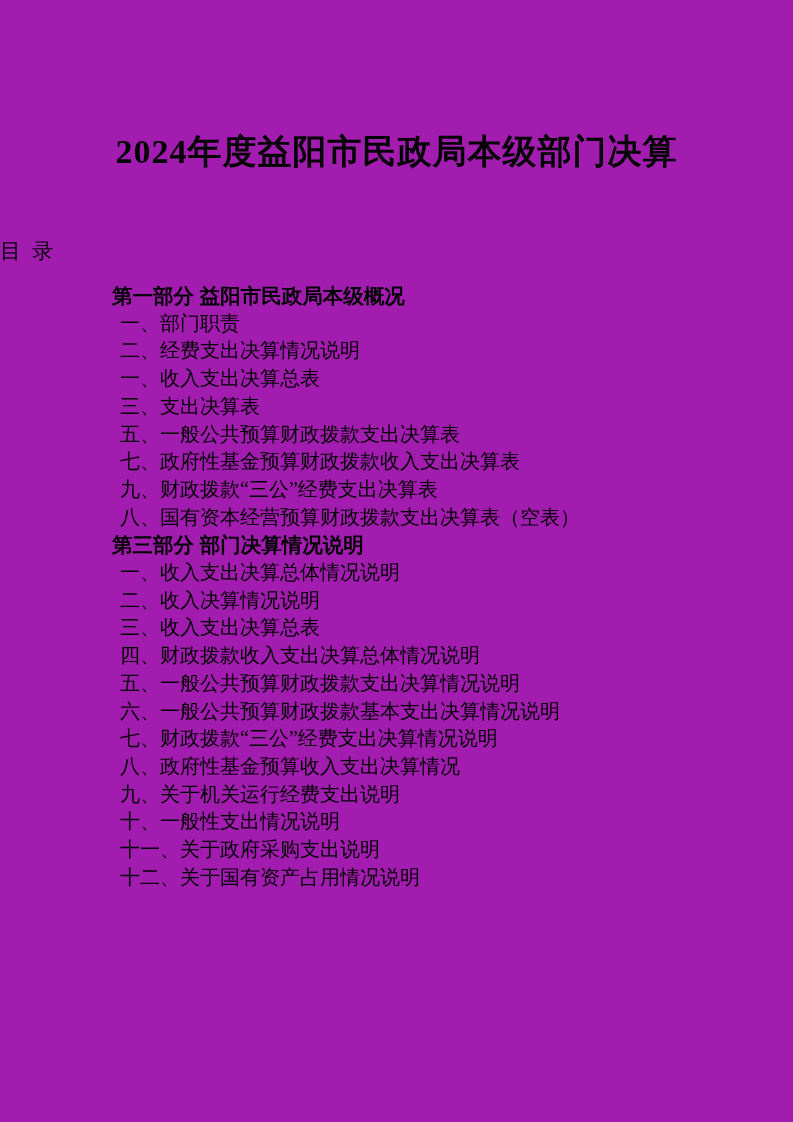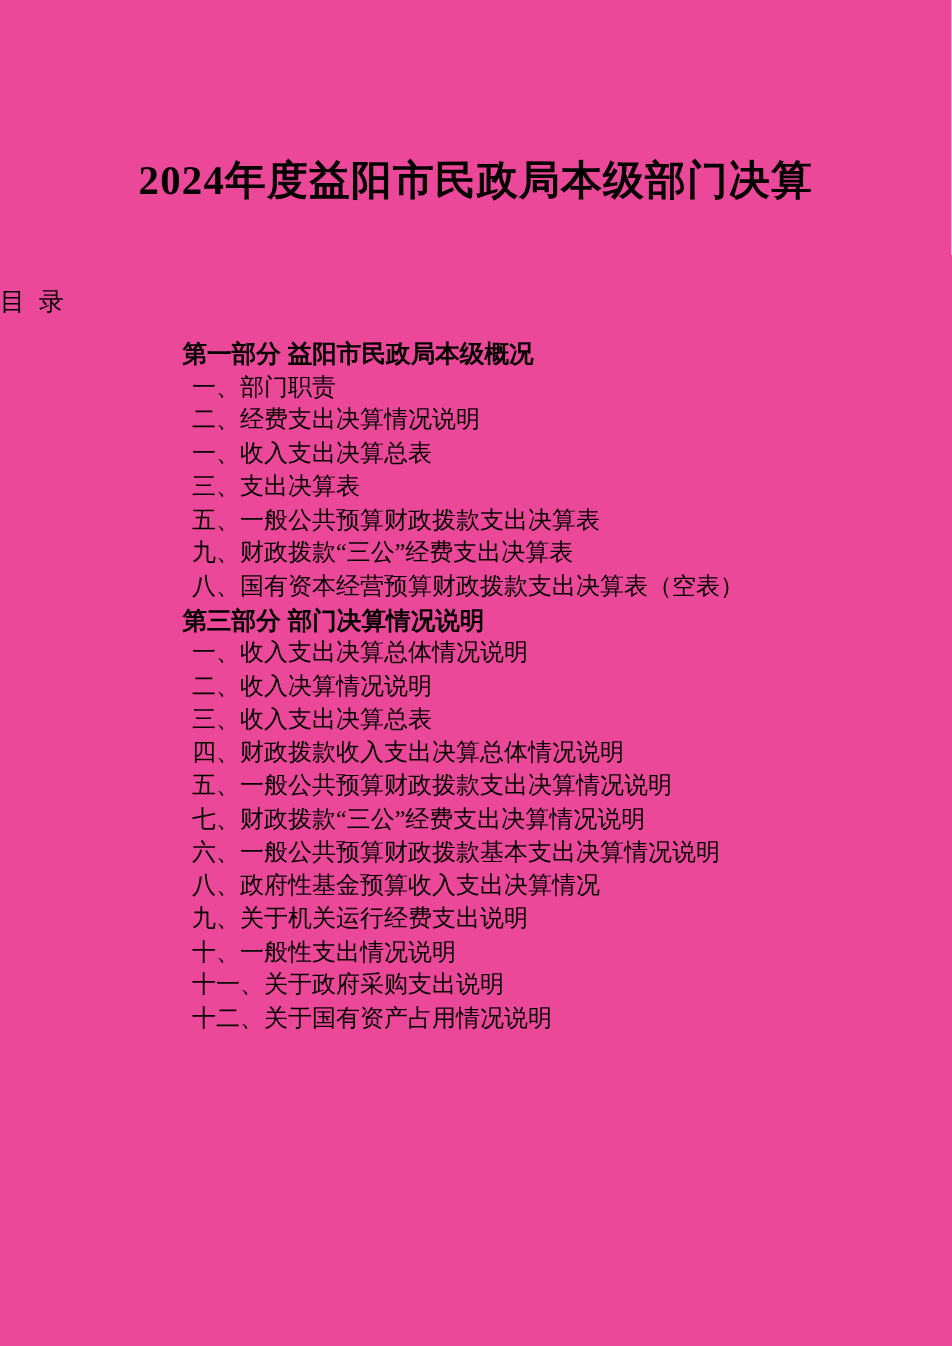--- a/index.html
+++ b/index.html
@@ -4,21 +4,21 @@
 <style>
   html, body {
     margin: 0;
     padding: 0;
     background: #ffffff;
   }
   .page {
     position: relative;
     width: 793px;
     height: 1122px;
-    background: #ec4899;
+    background: #a21caf;
     color: #000000;
     font-family: "Liberation Serif", "DejaVu Serif", serif;
     overflow: hidden;
   }
   .page-title {
     position: absolute;
     top: 131px;
     left: 0;
     right: 0;
     text-align: center;
@@ -43,21 +43,20 @@
   .toc-list {
     position: absolute;
     top: 282px;
     left: 112px;
     right: 36px;
     font-size: 20px;
     line-height: 27.7px;
   }
   .toc-line {
     white-space: nowrap;
-    margin-left: 40px;
   }
   .toc-line.part {
     font-family: "Liberation Sans", "DejaVu Sans", sans-serif;
     font-weight: bold;
     font-size: 20.5px;
   }
   .toc-line.item {
     padding-left: 8px;
     font-weight: normal;
   }
@@ -70,29 +69,30 @@
 
   <div class="toc-heading">目 录</div>
 
   <div class="toc-list">
       <div class="toc-line part">第一部分 益阳市民政局本级概况</div>
       <div class="toc-line item">一、部门职责</div>
       <div class="toc-line item">二、经费支出决算情况说明</div>
       <div class="toc-line item">一、收入支出决算总表</div>
       <div class="toc-line item">三、支出决算表</div>
       <div class="toc-line item">五、一般公共预算财政拨款支出决算表</div>
+      <div class="toc-line item">七、政府性基金预算财政拨款收入支出决算表</div>
       <div class="toc-line item">九、财政拨款“三公”经费支出决算表</div>
       <div class="toc-line item">八、国有资本经营预算财政拨款支出决算表（空表）</div>
       <div class="toc-line part">第三部分 部门决算情况说明</div>
       <div class="toc-line item">一、收入支出决算总体情况说明</div>
       <div class="toc-line item">二、收入决算情况说明</div>
       <div class="toc-line item">三、收入支出决算总表</div>
       <div class="toc-line item">四、财政拨款收入支出决算总体情况说明</div>
       <div class="toc-line item">五、一般公共预算财政拨款支出决算情况说明</div>
+      <div class="toc-line item">六、一般公共预算财政拨款基本支出决算情况说明</div>
       <div class="toc-line item">七、财政拨款“三公”经费支出决算情况说明</div>
-      <div class="toc-line item">六、一般公共预算财政拨款基本支出决算情况说明</div>
       <div class="toc-line item">八、政府性基金预算收入支出决算情况</div>
       <div class="toc-line item">九、关于机关运行经费支出说明</div>
       <div class="toc-line item">十、一般性支出情况说明</div>
       <div class="toc-line item">十一、关于政府采购支出说明</div>
       <div class="toc-line item">十二、关于国有资产占用情况说明</div>
     </div>
 </div>
 
 </body></html>

